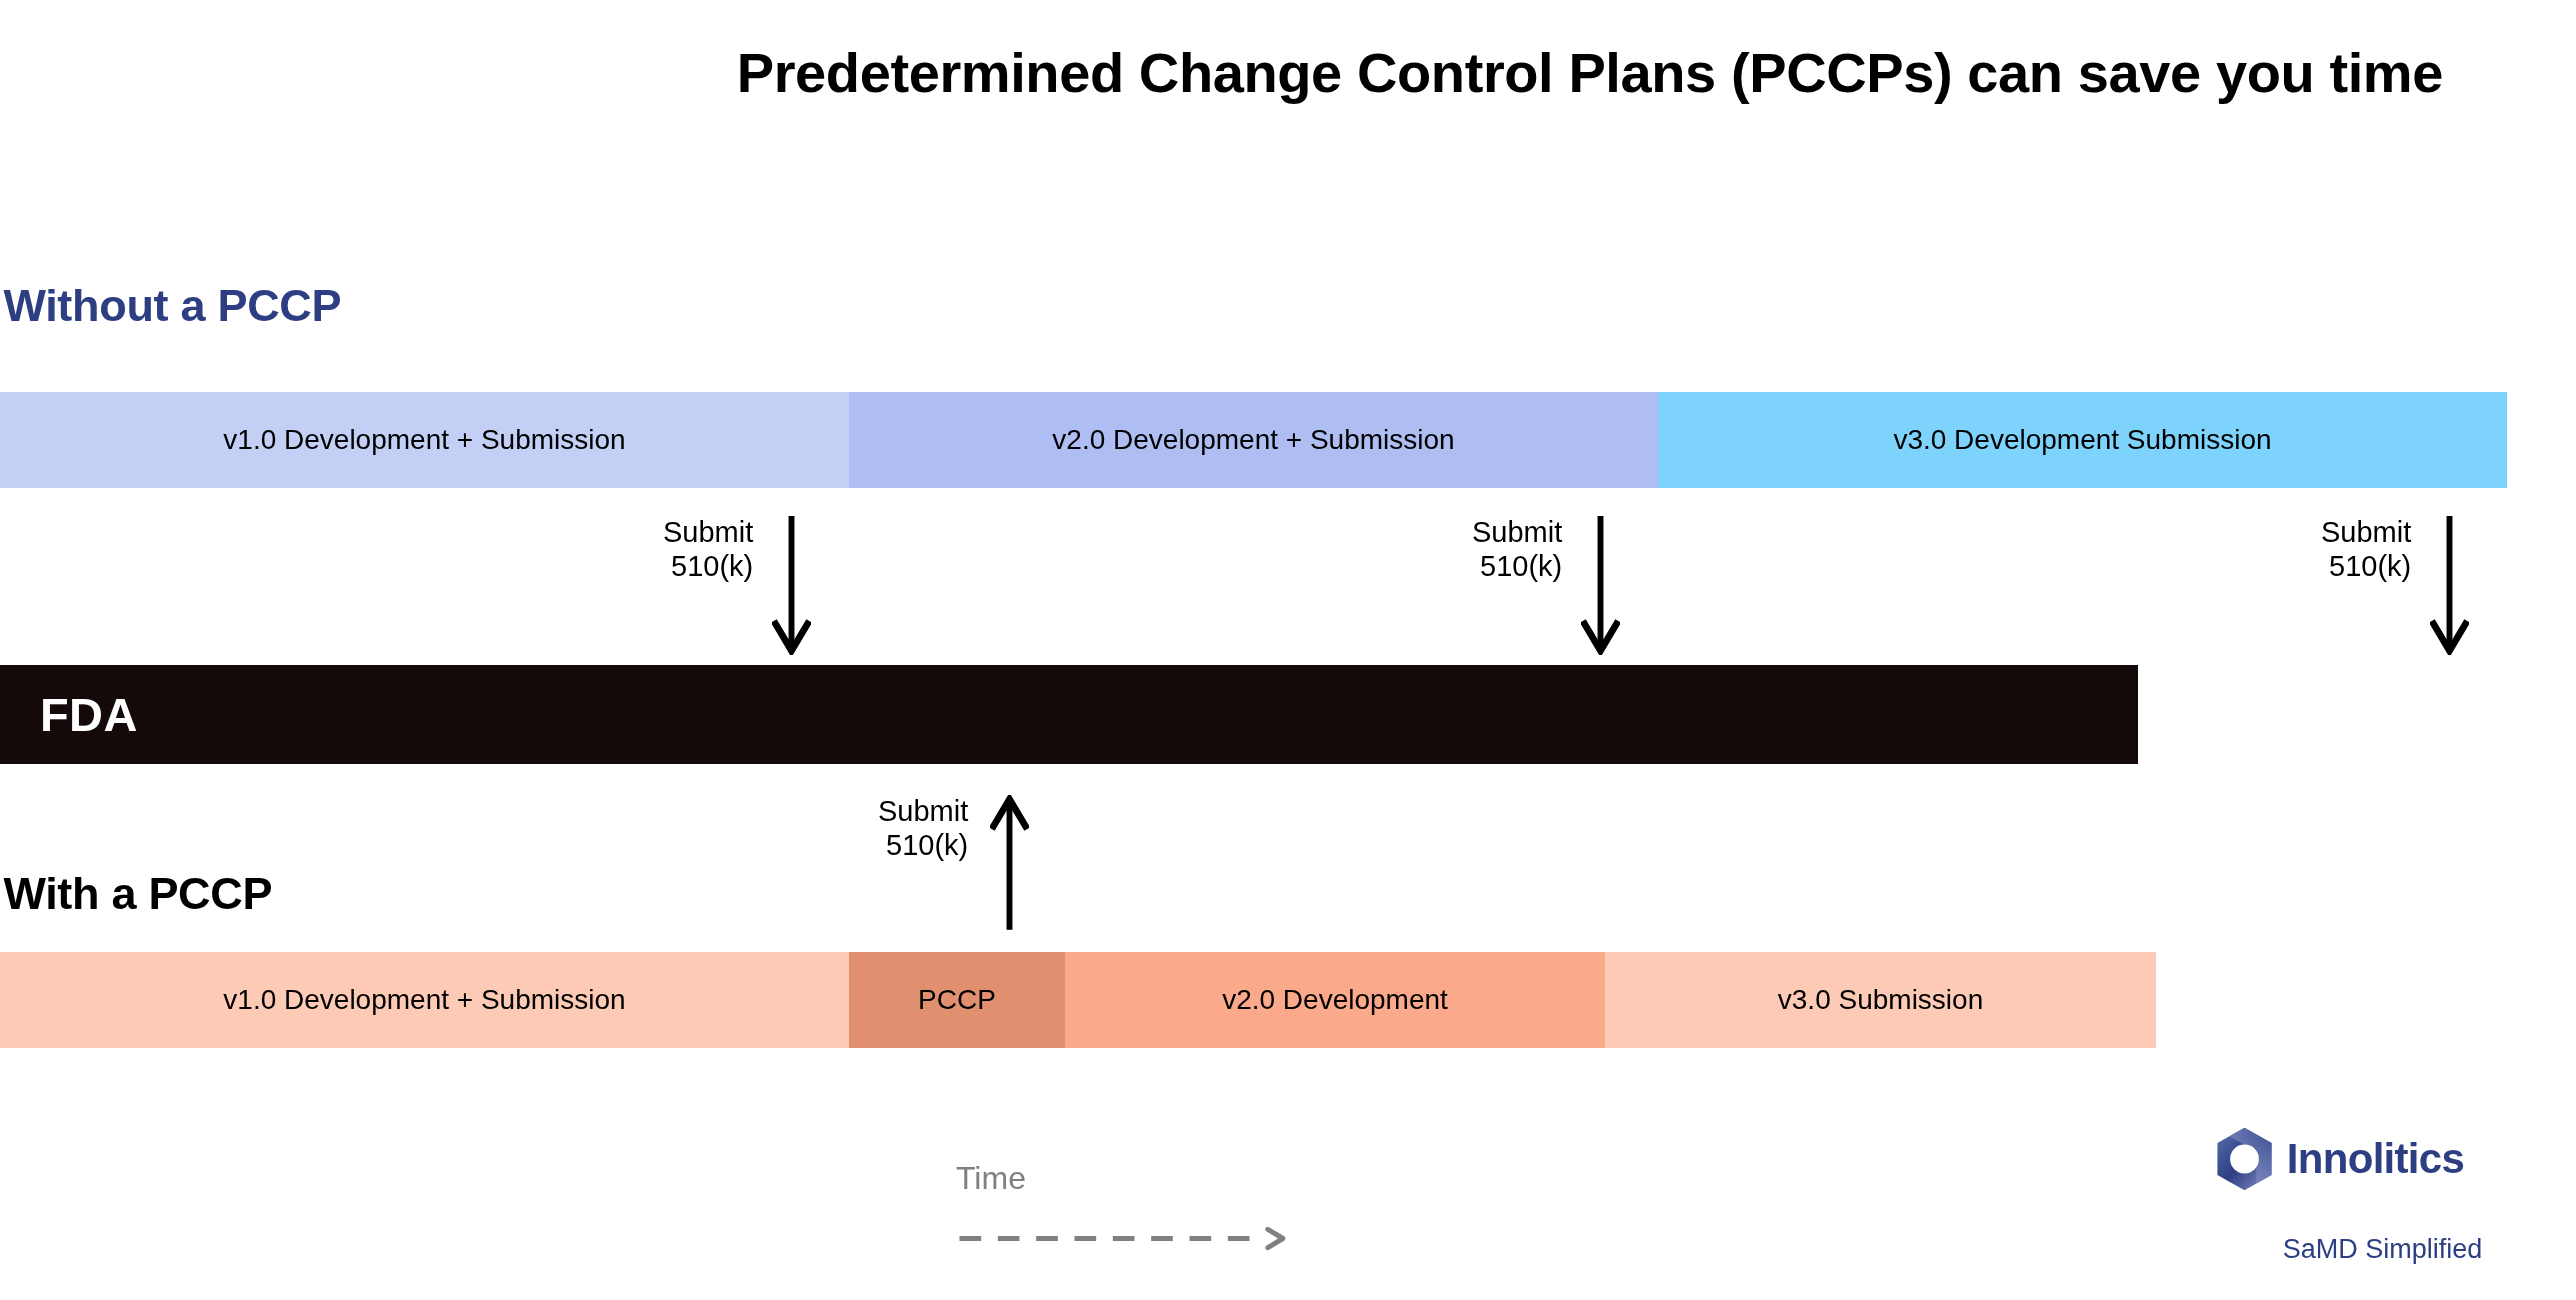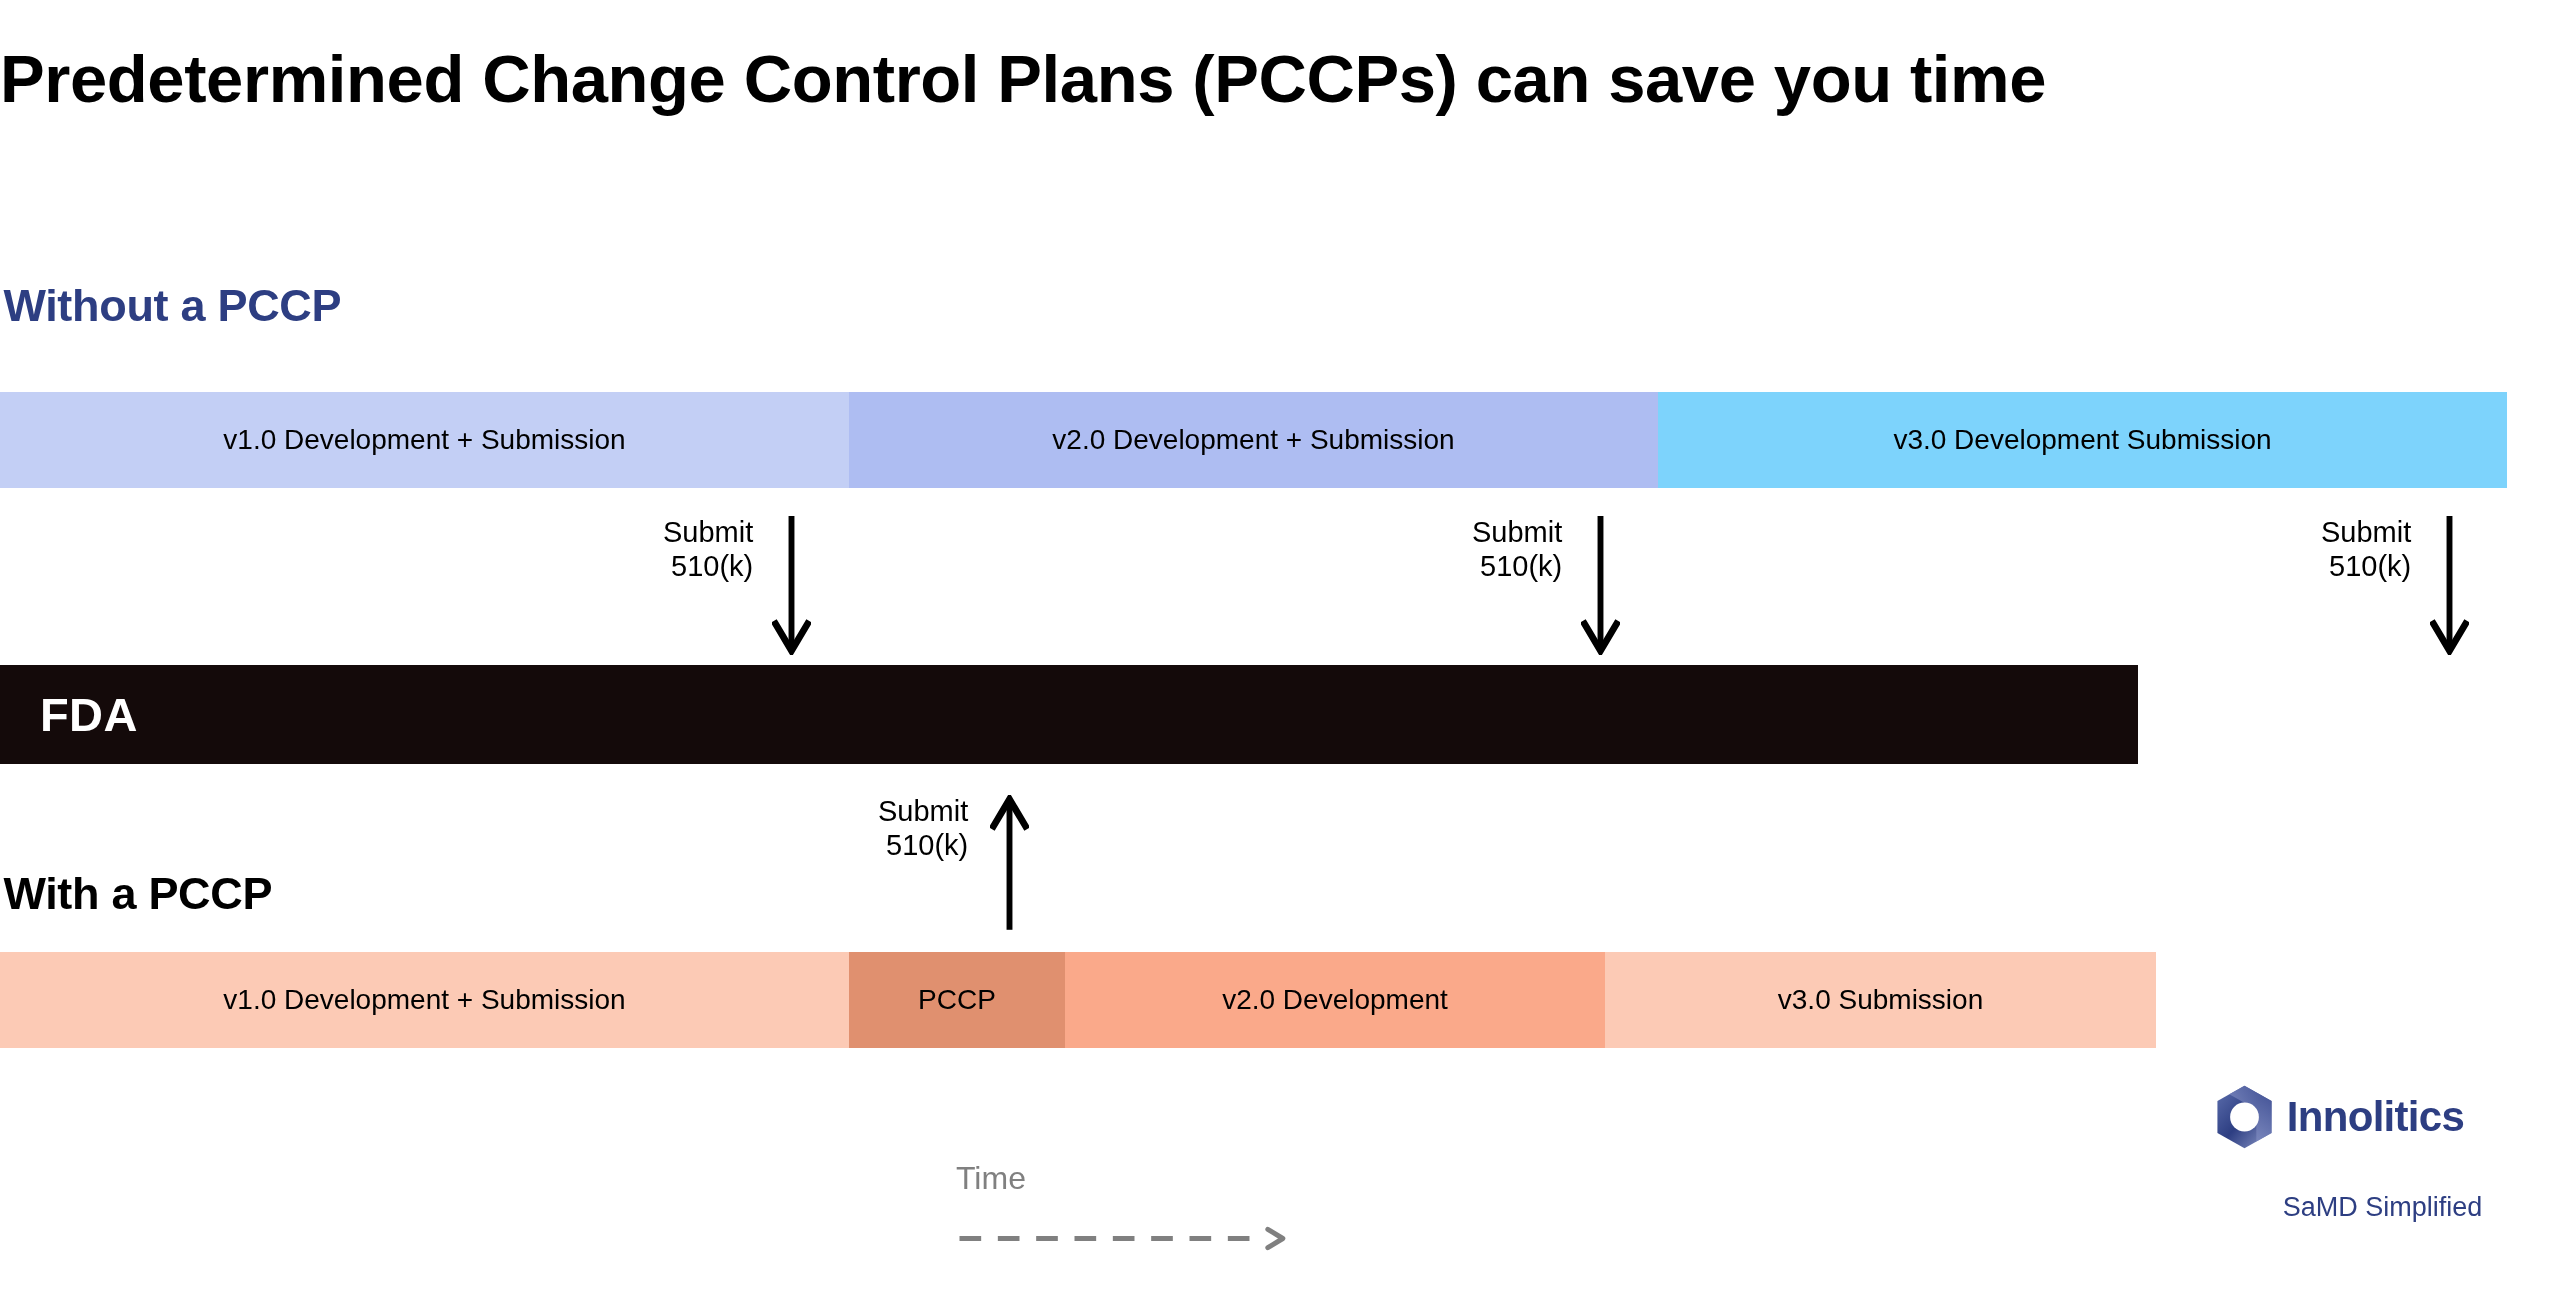--- a/index.html
+++ b/index.html
@@ -15,22 +15,22 @@
     font-family: "Liberation Sans", sans-serif;
     color: #000000;
   }
 
   
   #infographic-title {
     position: absolute;
     left: 0;
     top: 40px;
     width: 2443px;
-    text-align: left;
-    font-size: 67px;
+    text-align: right;
+    font-size: 56px;
     font-weight: bold;
     letter-spacing: -0.4px;
     color: #000000;
     white-space: nowrap;
   }
 
   
   .section-heading {
     position: absolute;
     font-size: 45px;
@@ -120,21 +120,21 @@
     width: 100%;
   }
   #time-axis-arrow {
     margin-top: 29px;
   }
 
   
   #brand-logo {
     position: absolute;
     left: 2214px;
-    top: 1084px;
+    top: 1126px;
     width: 337px;
   }
   #brand-logo-row {
     display: flex;
     align-items: center;
     gap: 11.8px;
   }
   #brand-name {
     font-size: 42px;
     font-weight: bold;

